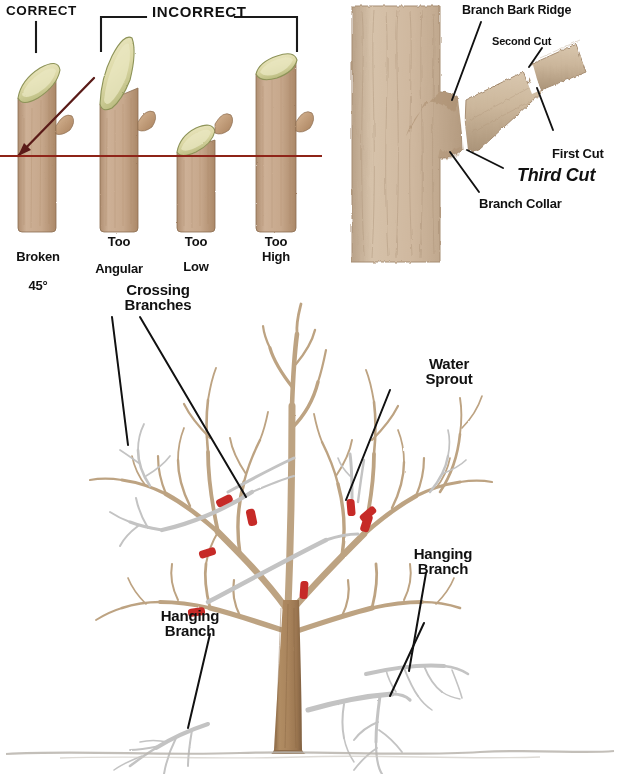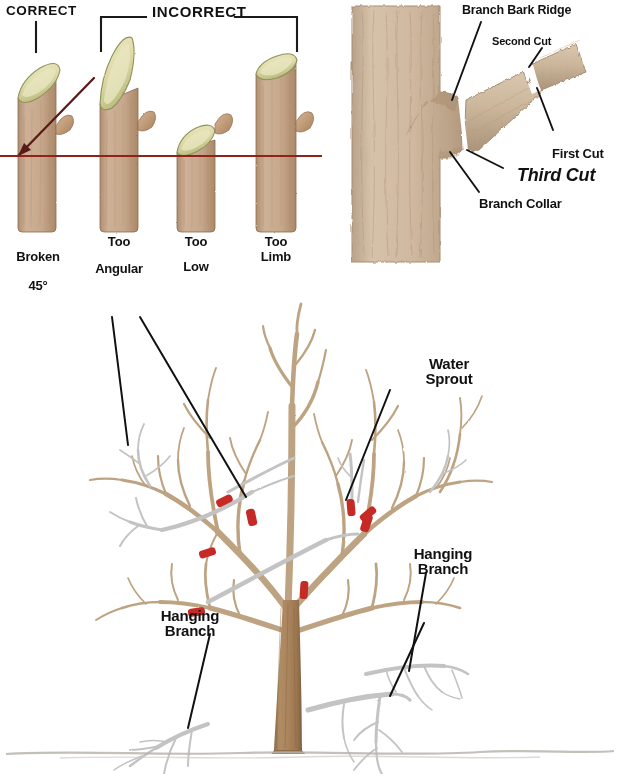--- a/index.html
+++ b/index.html
@@ -157,21 +157,21 @@
     <div class="lbl" style="left:8px; top:235px; width:60px; font-size:13px;margin-top:44px;">45°</div>
     <div class="lbl" style="left:8px; top:250px; width:60px; font-size:13px;">Broken</div>
 
     <div class="lbl" style="left:86px; top:235px; width:66px; font-size:13px;">Too</div>
     <div class="lbl" style="left:86px; top:250px; width:66px; font-size:13px;margin-top:12px;">Angular</div>
 
     <div class="lbl" style="left:166px; top:235px; width:60px; font-size:13px;">Too</div>
     <div class="lbl" style="left:166px; top:260px; width:60px; font-size:13px;">Low</div>
 
     <div class="lbl" style="left:246px; top:235px; width:60px; font-size:13px;">Too</div>
-    <div class="lbl" style="left:246px; top:250px; width:60px; font-size:13px;">Limb</div>
+    <div class="lbl" style="left:246px; top:250px; width:60px; font-size:13px;">High</div>
   </div>
 
   <div class="panel" id="panel-cuts3">
 
     <svg width="282" height="278" viewBox="0 0 282 278">
       <defs>
         <linearGradient id="trunkG" x1="0" y1="0" x2="1" y2="0">
           <stop offset="0%" stop-color="#b9a289"></stop>
           <stop offset="18%" stop-color="#d6c2aa"></stop>
           <stop offset="55%" stop-color="#cfb89f"></stop>
@@ -424,20 +424,22 @@
       <g stroke="#111111" stroke-width="2" fill="none" stroke-linecap="round">
         <line x1="128" y1="167" x2="112" y2="39"></line>
         <line x1="246" y1="219" x2="140" y2="39"></line>
         <line x1="346" y1="222" x2="390" y2="112"></line>
         <line x1="409" y1="393" x2="426" y2="295"></line>
         <line x1="188" y1="450" x2="210" y2="356"></line>
         <line x1="390" y1="418" x2="424" y2="345"></line>
       </g>
     </svg>
 
+    <div class="lbl" style="left:96px; top:4px; width:124px; font-size:15px;">Crossing
+Branches</div>
 
     <div class="lbl" style="left:394px; top:78px; width:110px; font-size:15px;">Water
 Sprout</div>
 
     <div class="lbl" style="left:384px; top:268px; width:118px; font-size:15px;">Hanging
 Branch</div>
 
     <div class="lbl" style="left:126px; top:330px; width:128px; font-size:15px;">Hanging
 Branch</div>
 

